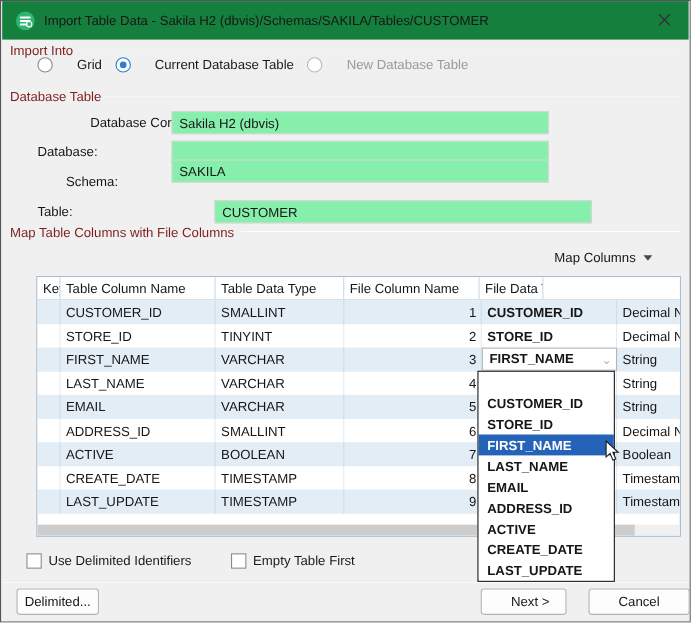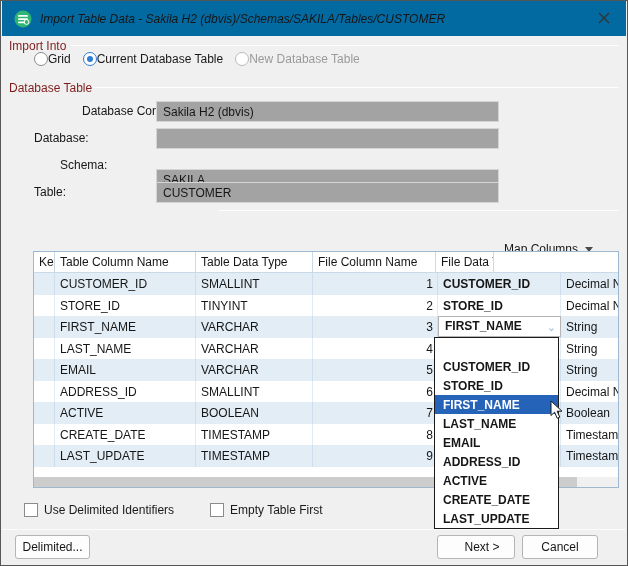--- a/index.html
+++ b/index.html
@@ -9,58 +9,58 @@
     font-size:12px; color:#1a1a1a;
     background:#f0f0f0; overflow:hidden;
   }
   .dialog {
     position:relative; width:628px; height:566px;
     background:#f0f0f0; border:1px solid #565656;
   }
   
   .titlebar {
     position:absolute; left:1px; top:0; right:1px; height:35px;
-    background:#0369a1; display:flex; align-items:center; padding-left:12px;font-style:italic;
+    background:#15803d; display:flex; align-items:center; padding-left:12px;
   }
   .titlebar .app-icon { width:18px; height:18px; flex:0 0 auto; }
   .titlebar .title-text { margin-left:8px; color:#161616; white-space:nowrap; }
   .close-btn {
     position:absolute; right:8px; top:4px; width:30px; height:26px;
     display:flex; align-items:center; justify-content:center; cursor:default;
   }
   
   .group-label {
     position:absolute; left:8px; color:#7f1d1d; background:transparent;
     white-space:nowrap;
   }
   .group-line { position:absolute; height:1px; background:#d8d8d8; border-bottom:1px solid #fdfdfd; }
   
   .radio-row { position:absolute; left:33px; top:51px; display:flex; align-items:center; gap:12px; }
-  .radio-item { display:flex; align-items:center; gap:0;text-align:right; }
+  .radio-item { display:flex; align-items:center; gap:22px;text-align:right; }
   .radio-circle {
     width:14px; height:14px; border-radius:50%;
     border:1px solid #8a8a8a; background:#fff; position:relative; flex:0 0 auto;
   }
   .radio-circle.selected { border:1px solid #2e7cd6; }
   .radio-circle.selected::after {
     content:""; position:absolute; left:3px; top:3px; width:6px; height:6px;
     border-radius:50%; background:#2e7cd6;
   }
   .radio-circle.disabled { border-color:#b9b9b9; }
   .radio-item.disabled span.rlabel { color:#9a9a9a; }
   
   .field-label { position:absolute; left:33px; color:#161616; }
   .field-box {
     position:absolute; left:155px; width:343px; height:21px;
-    background:#a3a3a3; border:1px solid #d5d5d5;
+    background:#86efac; border:1px solid #d5d5d5;
     display:flex; align-items:center; padding-left:6px; color:#161616;
   }
   
   .map-columns {
-    position:absolute; right:34px; top:238px; height:20px;
+    position:absolute; right:34px; top:223px; height:20px;
     display:flex; align-items:center; gap:7px; cursor:default; color:#161616;
   }
   .map-columns .tri {
     width:0; height:0; border-left:4px solid transparent;
     border-right:4px solid transparent; border-top:5px solid #4a4a4a;
   }
   
   .map-table {
     position:absolute; left:32px; top:250px; width:586px; height:237px;
     background:#ffffff; border:1px solid #9db8d0; overflow:hidden;
@@ -119,21 +119,21 @@
   .footer-sep { position:absolute; left:1px; right:1px; top:528px; height:1px; background:#d9d9d9; border-bottom:1px solid #fbfbfb; }
   .btn {
     position:absolute; top:534px; height:24px; background:#fdfdfd;
     border:1px solid #b5b5b5; border-radius:3px;
     display:flex; align-items:center; justify-content:center;
     color:#161616; cursor:default; white-space:nowrap;
   }
   .btn-settings { left:14px;  width:75px; }
   .btn-back     { left:341px; width:76px;margin-top:32px; }
   .btn-next     { left:436px; width:78px;padding-left:12px; }
-  .btn-cancel   { left:521px; width:76px; }
+  .btn-cancel   { left:534px; width:92px; }
 </style>
 </head>
 <body>
 
 <div class="dialog">
 
   <div class="titlebar">
     <svg class="app-icon" viewBox="0 0 18 18">
       <circle cx="9" cy="9" r="8.5" fill="#2eb573"></circle>
       <rect x="4" y="5" width="10" height="1.8" rx="0.9" fill="#ffffff"></rect>
@@ -174,29 +174,30 @@
   <div class="field-box" style="top:100px;">
     <span>Sakila H2 (dbvis)</span>
   </div>
 
   <div class="field-label" style="top:130px;">Database:</div>
   <div class="field-box" style="top:127px;">
     <span></span>
   </div>
 
   <div class="field-label" style="top:157px;margin-left:26px;">Schema:</div>
-  <div class="field-box" style="top:168px;">
+  <div class="field-box" style="top:144px;">
     <span>SAKILA</span>
   </div>
 
   <div class="field-label" style="top:184px;">Table:</div>
-  <div class="field-box" style="top:181px;">
+  <div class="field-box" style="top:181px;margin-left:39px;">
     <span>CUSTOMER</span>
   </div>
 
+  <div class="group-label" style="top:203px;">Map Table Columns with File Columns</div>
   <div class="group-line" style="left:218px; right:8px; top:209px;"></div>
 
   <div class="map-columns">
     <span>Map Columns</span>
     <span class="tri"></span>
   </div>
 
   <div class="map-table">
     <div class="thead">
       <div class="hcell col-key">Key</div>

